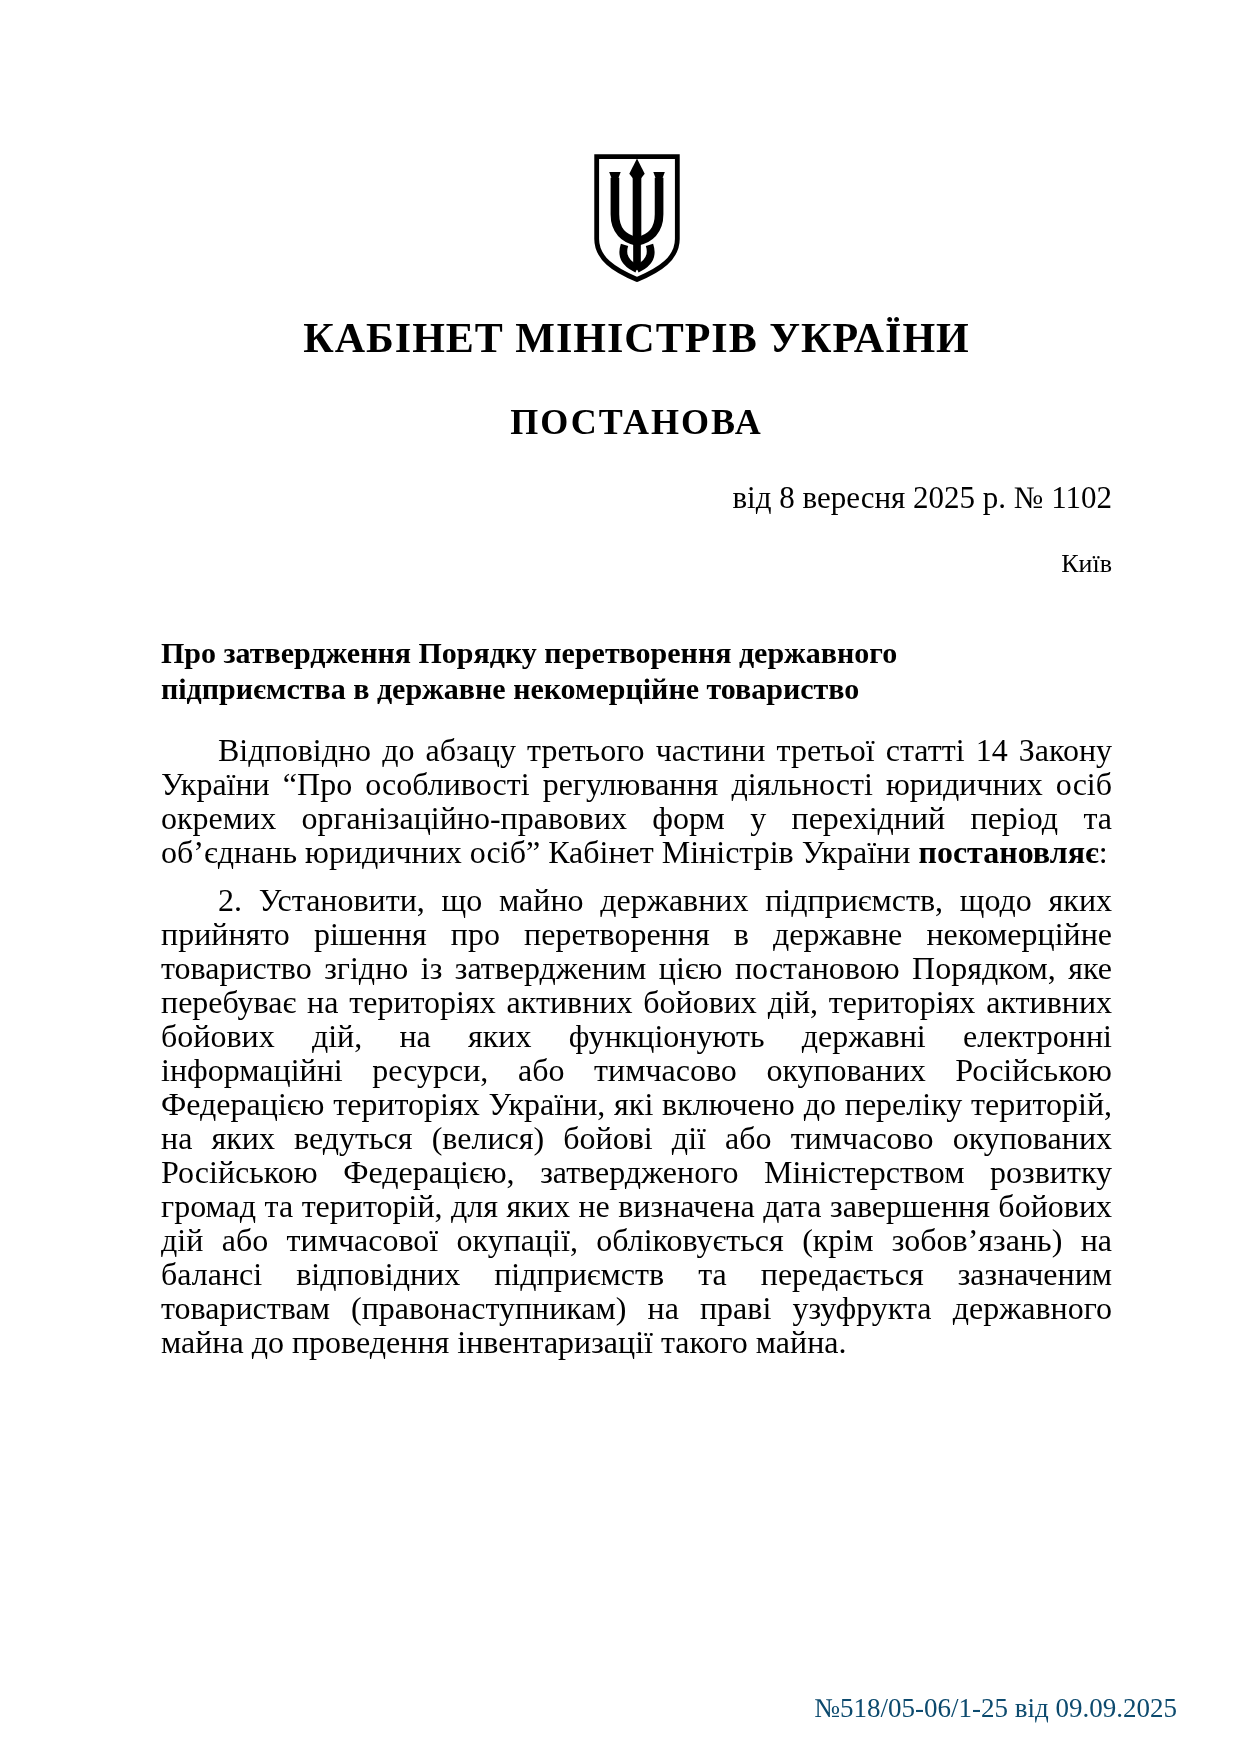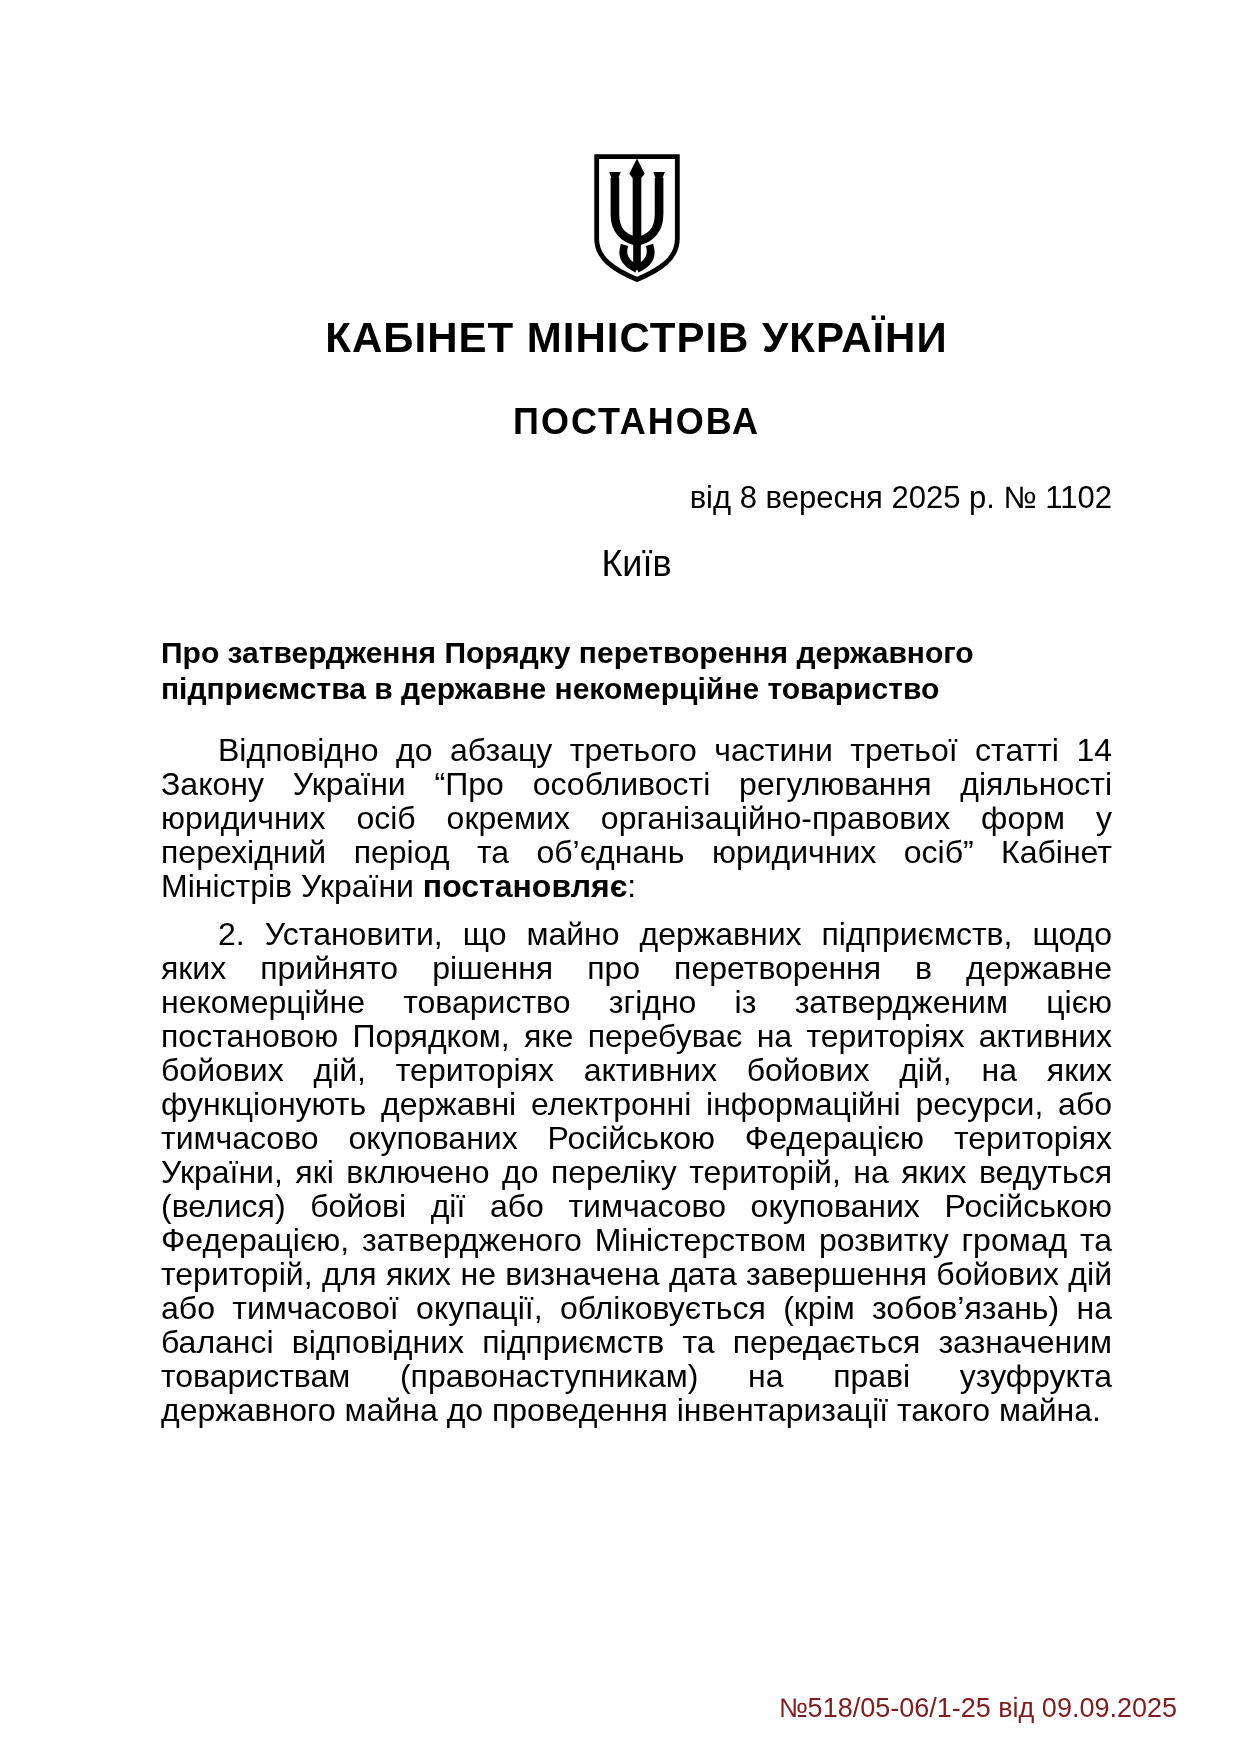--- a/index.html
+++ b/index.html
@@ -6,21 +6,21 @@
     margin: 0;
     padding: 0;
     background: #ffffff;
   }
   .page {
     position: relative;
     width: 1241px;
     height: 1755px;
     background: #ffffff;
     color: #000000;
-    font-family: Liberation Sans, sans-serif;
+    font-family: Liberation Serif, serif;
     overflow: hidden;
   }
   .content {
     position: absolute;
     left: 161px;
     width: 951px;
     top: 0;
   }
   .emblem {
     width: 96px;
@@ -45,22 +45,22 @@
     letter-spacing: 2px;
     margin-top: 40px;
   }
   .date-line {
     text-align: right;
     font-size: 31px;
     line-height: 36px;
     margin-top: 40px;
   }
   .city {
-    text-align: center;
-    font-size: 36px;
+    text-align: right;
+    font-size: 26px;
     line-height: 35px;
     margin-top: 30px;
   }
   .doc-title {
     font-weight: bold;
     font-size: 30px;
     line-height: 36px;
     margin-top: 54px;
   }
   .body-text {
@@ -123,14 +123,14 @@
       <span>підприємства в державне некомерційне товариство</span>
     </div>
 
     <div class="body-text">
       <p><span>Відповідно до абзацу третього частини третьої статті 14 Закону України “Про особливості регулювання діяльності юридичних осіб окремих організаційно-правових форм у перехідний період та об’єднань юридичних осіб” Кабінет Міністрів України </span><b>постановляє</b><span>:</span></p>
       <p>2. Установити, що майно державних підприємств, щодо яких прийнято рішення про перетворення в державне некомерційне товариство згідно із затвердженим цією постановою Порядком, яке перебуває на територіях активних бойових дій, територіях активних бойових дій, на яких функціонують державні електронні інформаційні ресурси, або тимчасово окупованих Російською Федерацією територіях України, які включено до переліку територій, на яких ведуться (велися) бойові дії або тимчасово окупованих Російською Федерацією, затвердженого Міністерством розвитку громад та територій, для яких не визначена дата завершення бойових дій або тимчасової окупації, обліковується (крім зобов’язань) на балансі відповідних підприємств та передається зазначеним товариствам (правонаступникам) на праві узуфрукта державного майна до проведення інвентаризації такого майна.</p>
     </div>
 
   </div>
 
-  <div class="reg-stamp" style="color: #7f1d1d;">№518/05-06/1-25 від 09.09.2025</div>
+  <div class="reg-stamp" style="color: #0c4a6e;">№518/05-06/1-25 від 09.09.2025</div>
 </div>
 
 </body></html>

